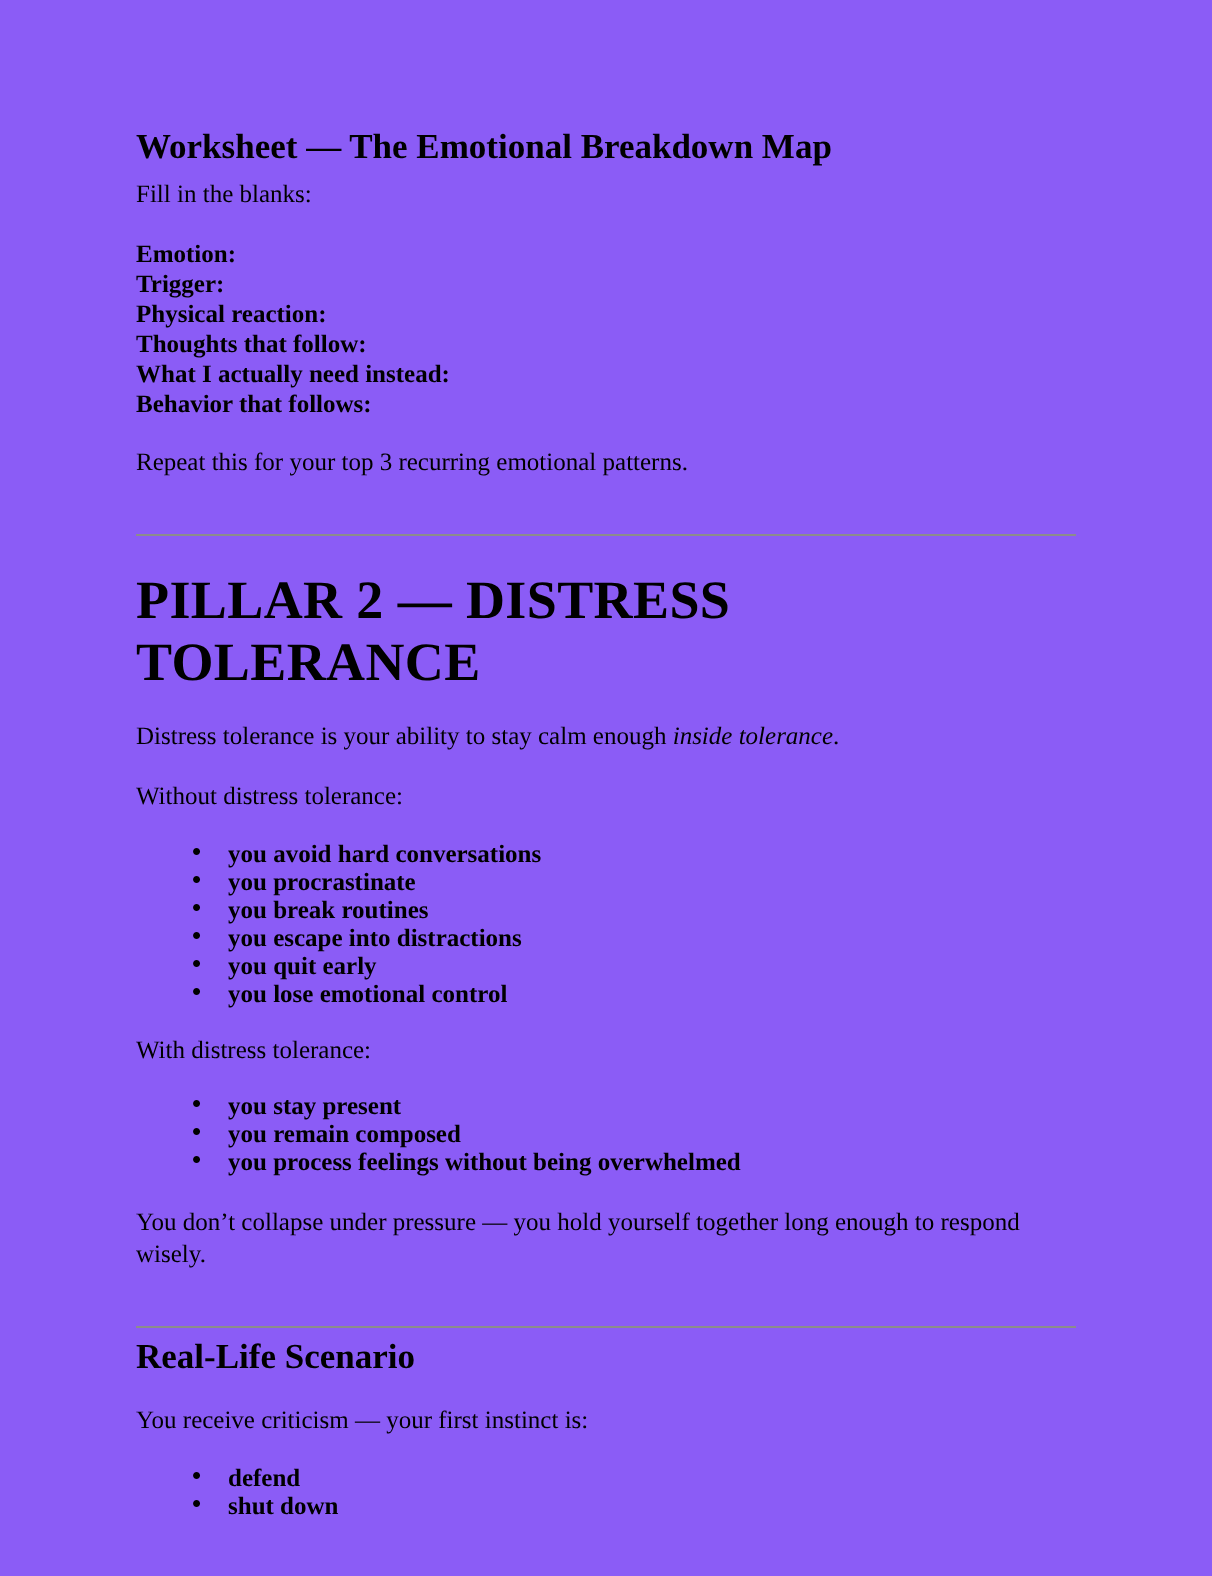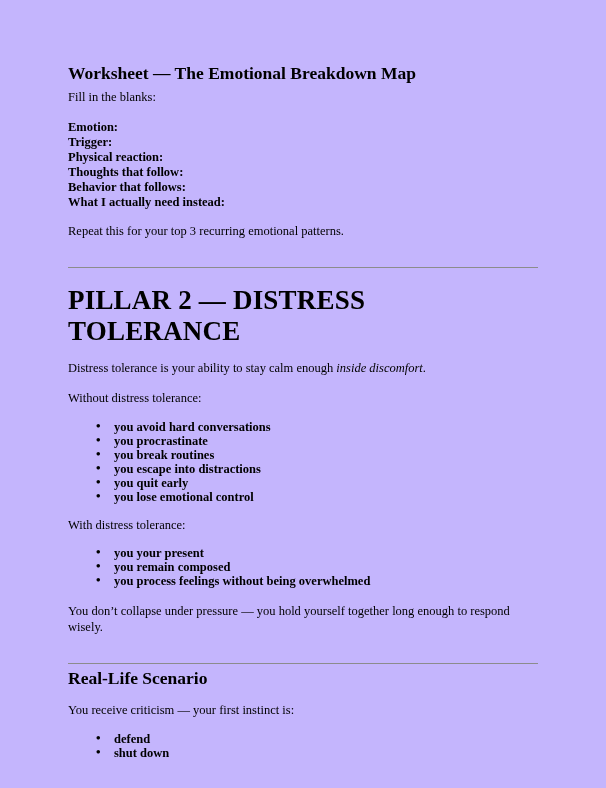--- a/index.html
+++ b/index.html
@@ -5,21 +5,21 @@
   html, body {
     margin: 0;
     padding: 0;
     background: #ffffff;
   }
   .page {
     position: relative;
     width: 606px;
     height: 788px;
     margin: 0 auto;
-    background: #c4b5fd;
+    background: #8b5cf6;
     box-sizing: border-box;
     padding: 63px 68px 0 68px;
     font-family: "Liberation Serif", "DejaVu Serif", serif;
     color: #000000;
     overflow: hidden;
   }
   .h2 {
     font-size: 17.5px;
     font-weight: bold;
     line-height: 1.2;
@@ -78,47 +78,47 @@
 
   <div class="h2">Worksheet — The Emotional Breakdown Map</div>
 
   <p class="intro">Fill in the blanks:</p>
 
   <div class="fields">
     <div>Emotion:</div>
     <div>Trigger:</div>
     <div>Physical reaction:</div>
     <div>Thoughts that follow:</div>
+    <div>What I actually need instead:</div>
     <div>Behavior that follows:</div>
-    <div>What I actually need instead:</div>
   </div>
 
   <p>Repeat this for your top 3 recurring emotional patterns.</p>
 
   <hr class="rule">
 
   <div class="h1">PILLAR 2 — DISTRESS TOLERANCE</div>
 
-  <p><span>Distress tolerance is your ability to stay calm enough </span><span class="italic">inside discomfort</span><span>.</span></p>
+  <p><span>Distress tolerance is your ability to stay calm enough </span><span class="italic">inside tolerance</span><span>.</span></p>
 
   <p>Without distress tolerance:</p>
 
   <ul>
     <li>you avoid hard conversations</li>
     <li>you procrastinate</li>
     <li>you break routines</li>
     <li>you escape into distractions</li>
     <li>you quit early</li>
     <li>you lose emotional control</li>
   </ul>
 
   <p style="">With distress tolerance:</p>
 
   <ul>
-    <li>you your present</li>
+    <li>you stay present</li>
     <li>you remain composed</li>
     <li>you process feelings without being overwhelmed</li>
   </ul>
 
   <p class="summary">You don’t collapse under pressure — you hold yourself together long enough to respond wisely.</p>
 
   <hr class="rule">
 
   <div class="h2" style="margin-top:4px">Real-Life Scenario</div>
 

